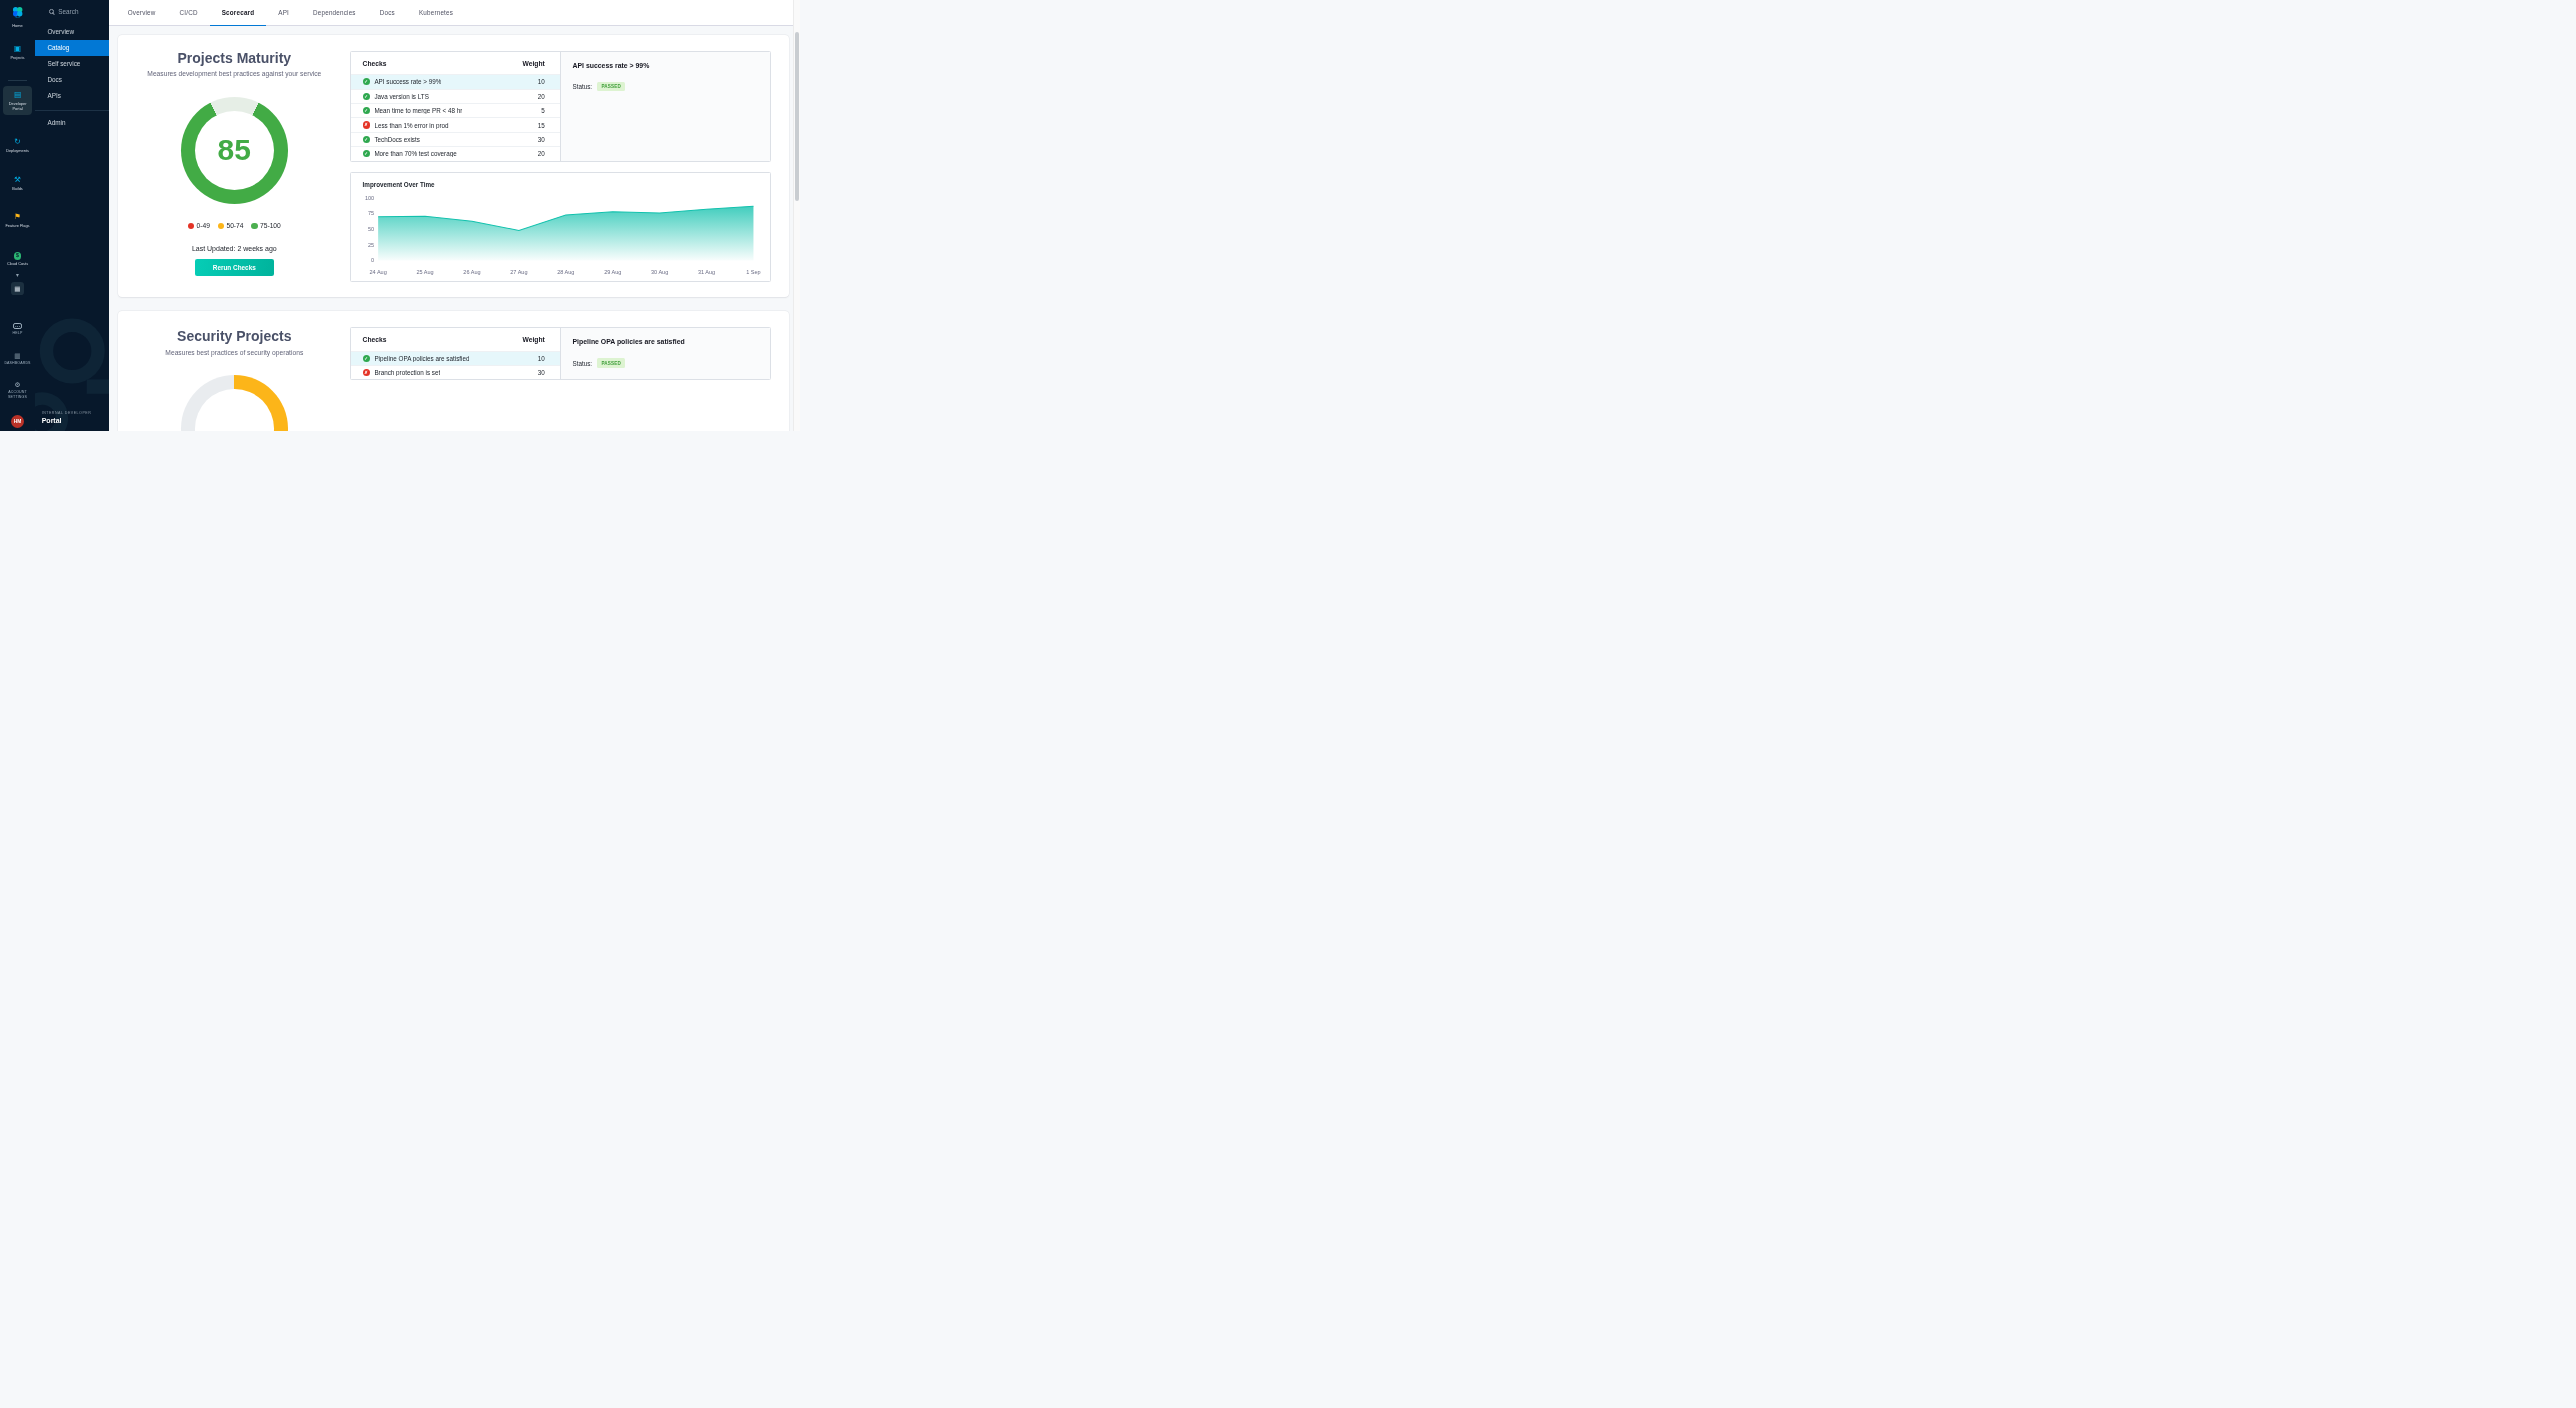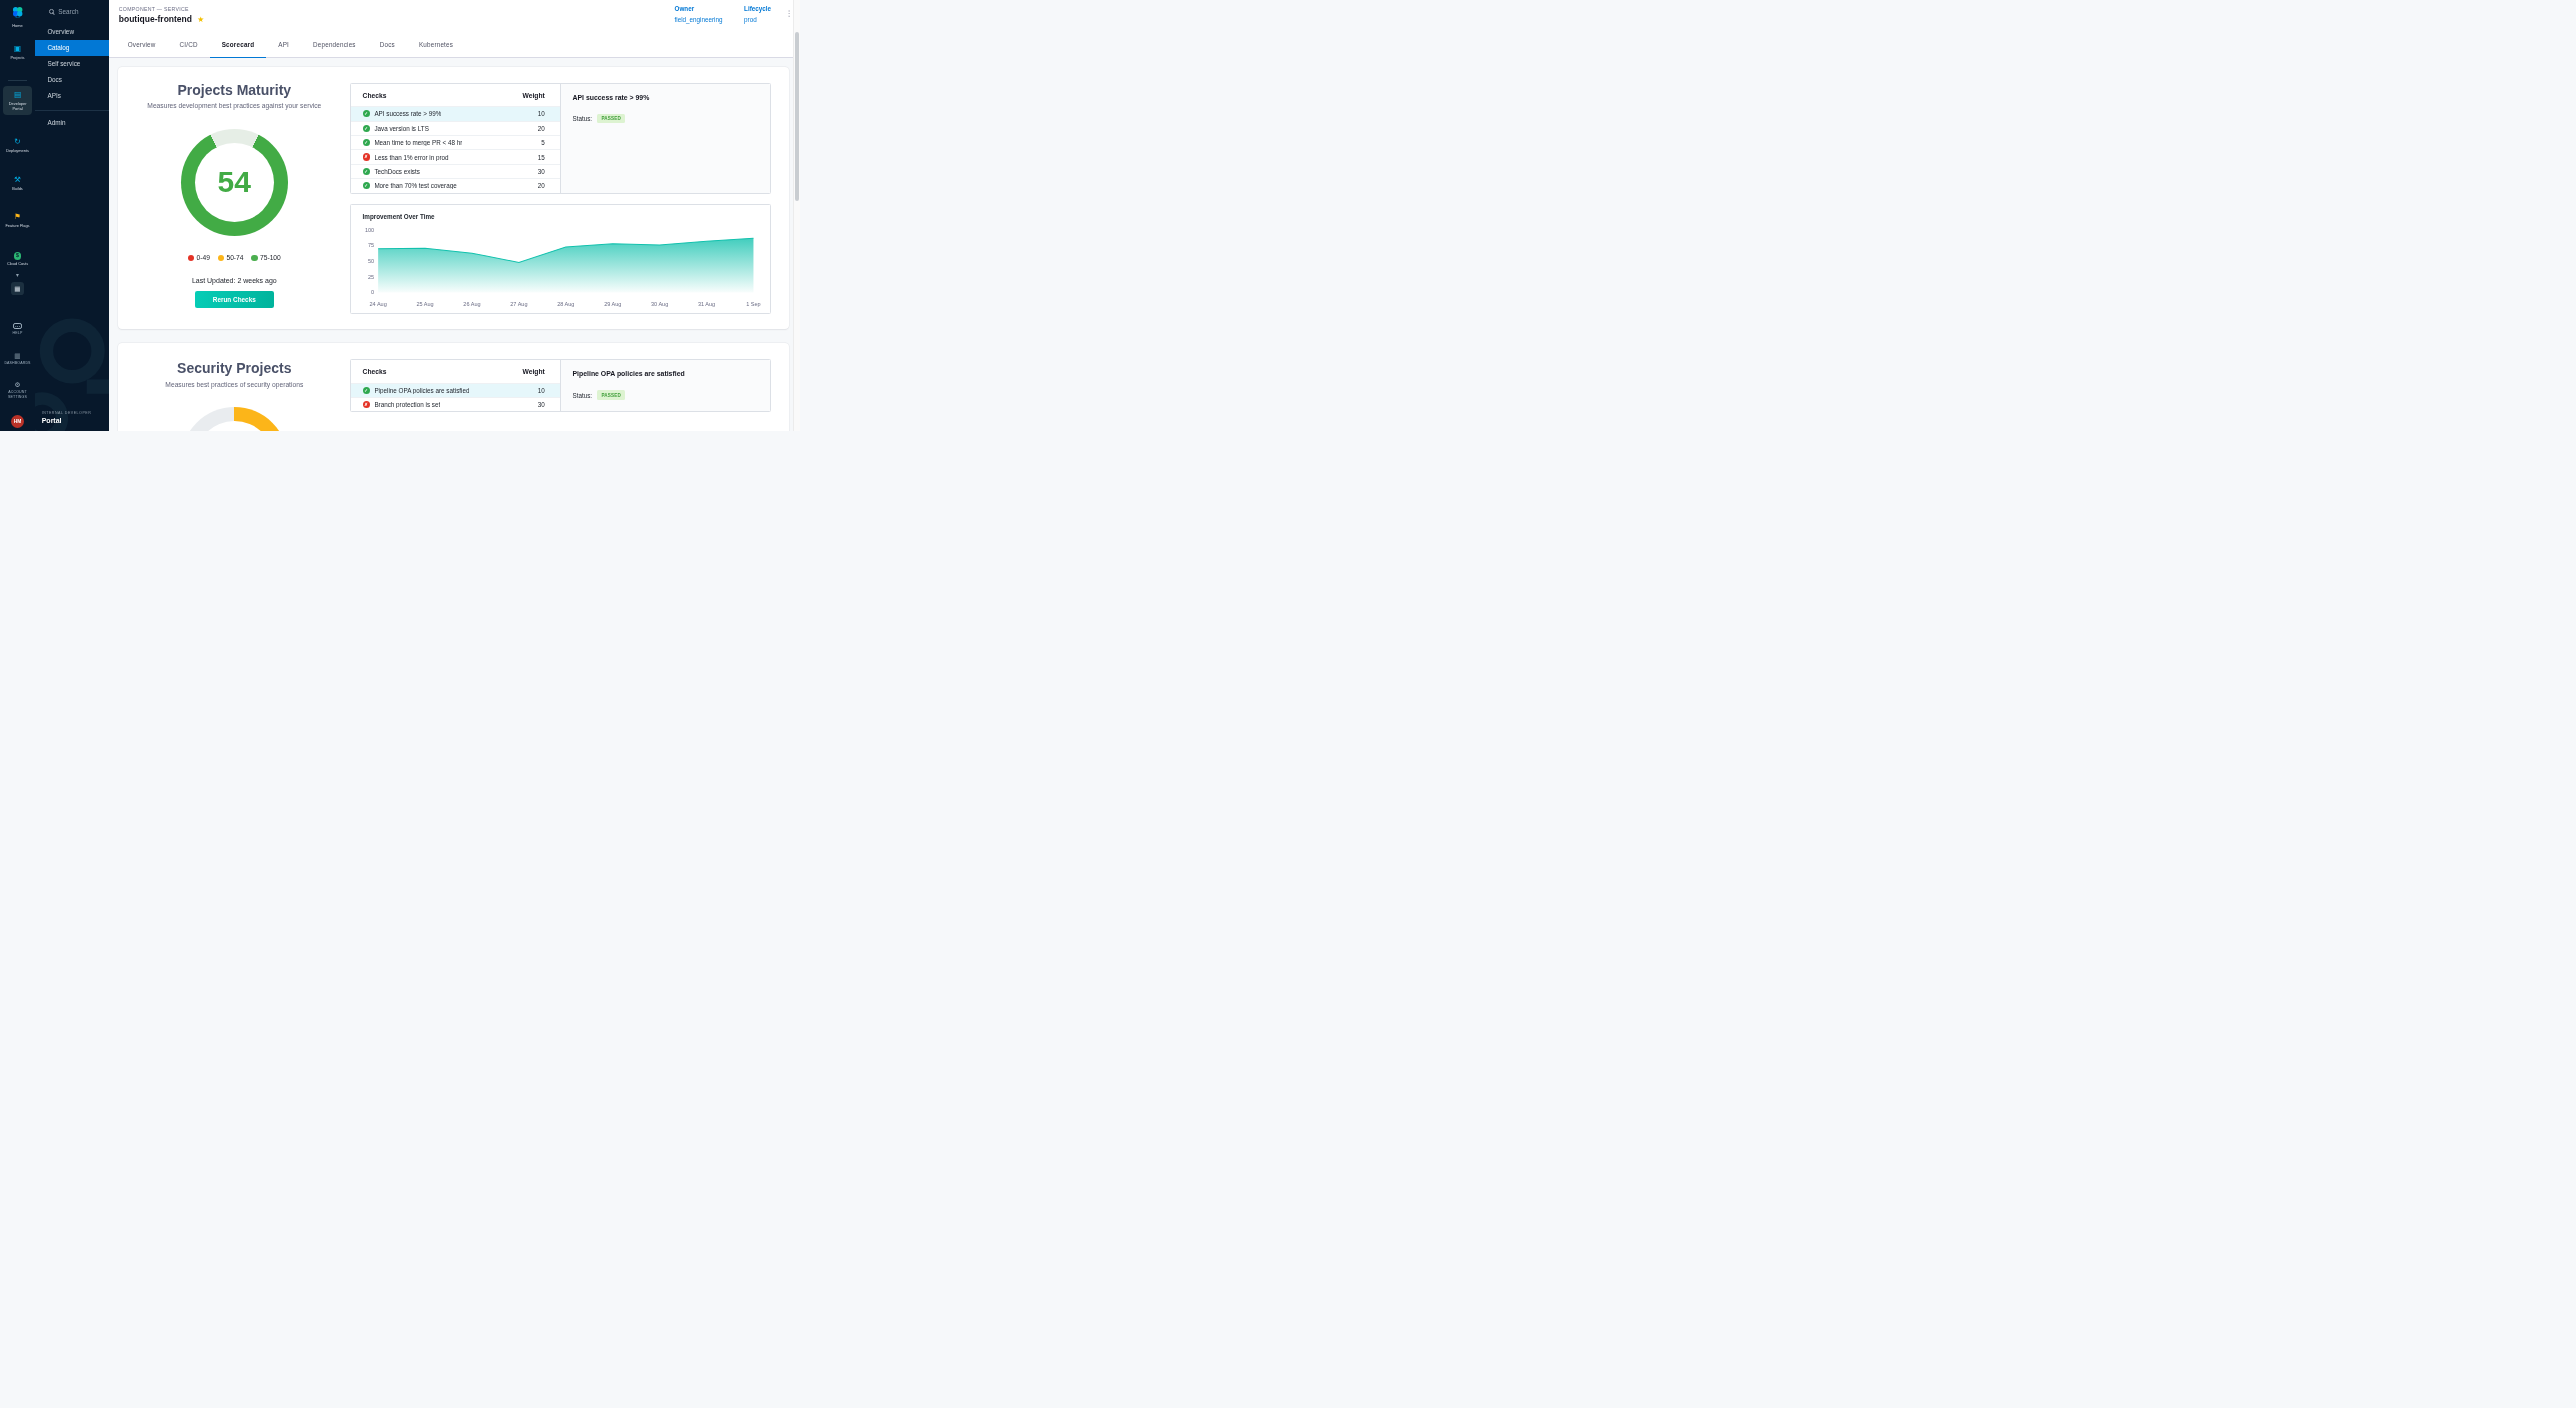--- a/index.html
+++ b/index.html
@@ -204,59 +204,41 @@
   </nav>
 
   <div class="navfoot">
     <div class="eyebrow">INTERNAL DEVELOPER</div>
     <div class="portal">Portal</div>
   </div>
 </aside>
 
 <main class="main">
 
-  <header class="pagehead">
-    <div class="crumb">COMPONENT — SERVICE</div>
-    <div class="titlerow">
-      <span class="ptitle">boutique-frontend</span>
-      <span class="star">★</span>
-    </div>
-    <div class="meta">
-      <div>
-        <div class="mlab">Owner</div>
-        <div class="mval">field_engineering</div>
-      </div>
-      <div>
-        <div class="mlab">Lifecycle</div>
-        <div class="mval">prod</div>
-      </div>
-    </div>
-    <div class="kebab">⋮</div>
-  </header>
 
   <div class="tabs">
     <div class="tab">Overview</div>
     <div class="tab">CI/CD</div>
     <div class="tab active">Scorecard</div>
     <div class="tab">API</div>
     <div class="tab">Dependencies</div>
     <div class="tab">Docs</div>
     <div class="tab">Kubernetes</div>
   </div>
 
   <div class="content">
 
     <section class="card">
       <div class="card-left">
         <h2 class="sc-title">Projects Maturity</h2>
         <div class="sc-sub">Measures development best practices against your service</div>
 
         <div class="donut" style="background: conic-gradient(from 27deg, rgb(66, 171, 69) 0deg, rgb(66, 171, 69) 85%, rgb(230, 238, 230) 0deg);">
           <div class="donut-hole">
-            <span class="donut-score" style="color: rgb(66, 171, 69);">54</span>
+            <span class="donut-score" style="color: rgb(66, 171, 69);">85</span>
           </div>
         </div>
 
         <div class="legend">
           <span class="litem">
             <span class="ldot" style="background: rgb(228, 51, 38);"></span>
             <span>0-49</span>
           </span>
           <span class="litem">
             <span class="ldot" style="background: rgb(252, 181, 25);"></span>

